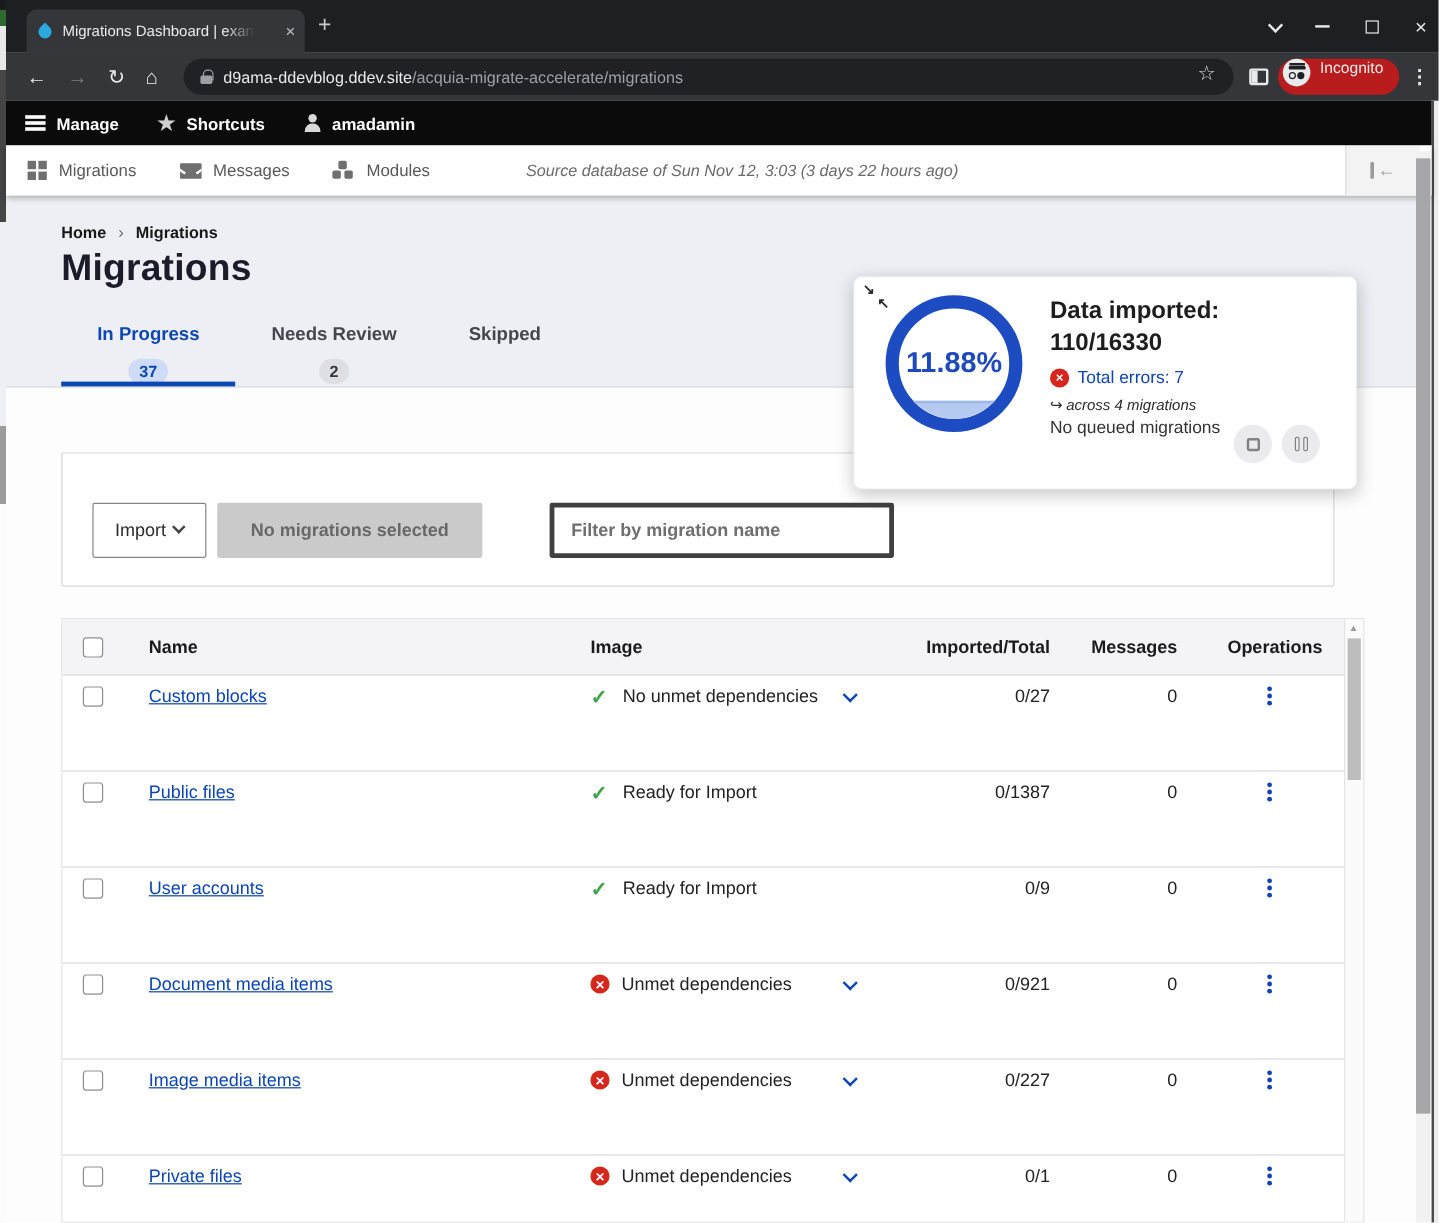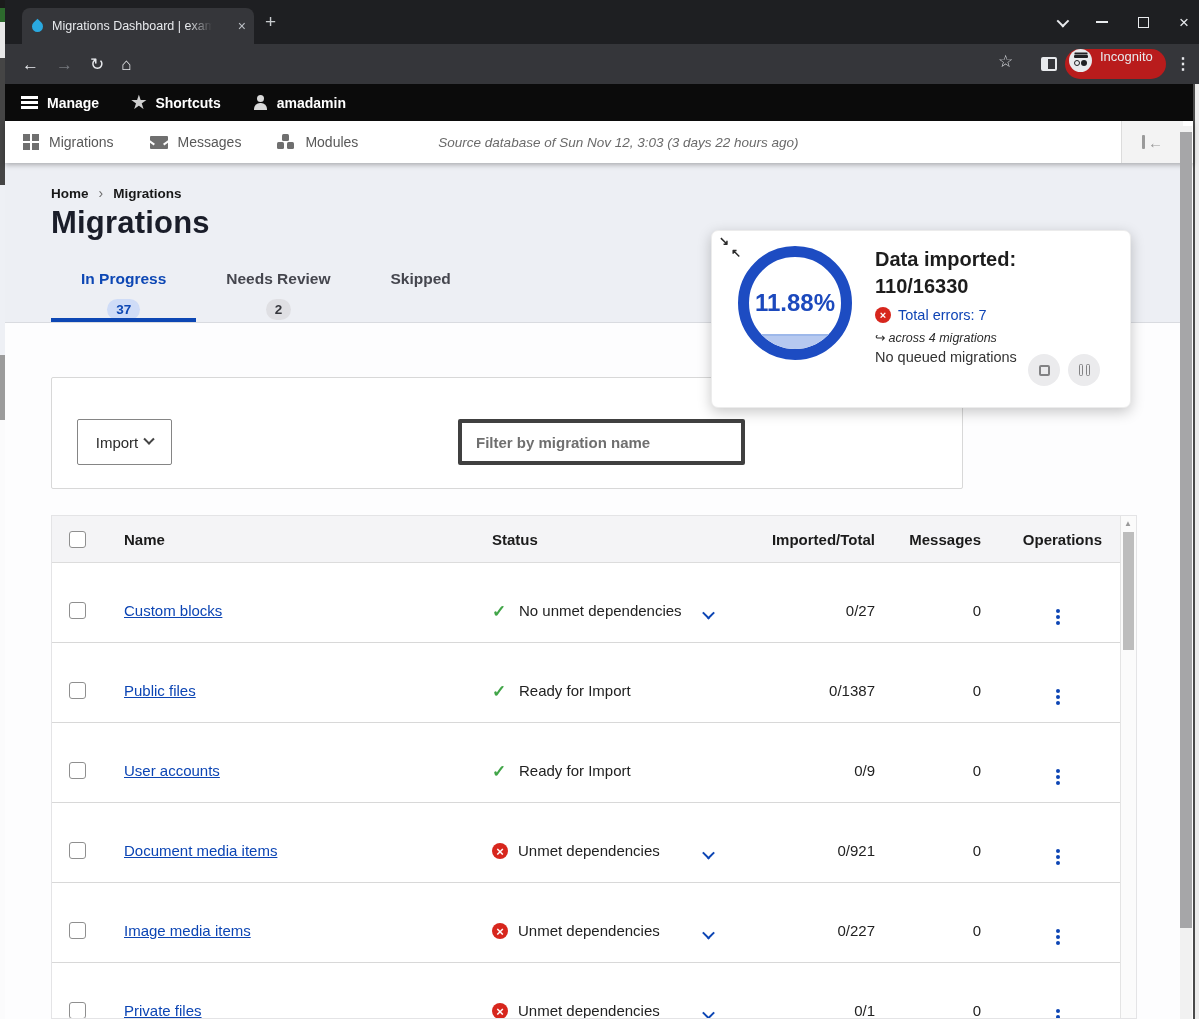--- a/index.html
+++ b/index.html
@@ -88,21 +88,21 @@
   
   .tabs { position:absolute; left:51px; top:270px; height:52px; display:flex; z-index:5; }
   .tab { position:relative; display:flex; align-items:center; gap:11px; padding:0 30px; font-size:15.5px; font-weight:700; color:#45464e;flex-direction:column; }
   .tab .badge { font-size:13.5px; font-weight:700; background:#dfdfe3; color:#35363c; padding:3px 9px; border-radius:12px; }
   .tab .badge:empty { display:none; }
   .tab.active { color:#0d47b4; }
   .tab.active .badge { background:#cfdcf7; color:#0d47b4; }
   .tab.active::after { content:""; position:absolute; left:0; right:0; bottom:0; height:4px; background:#0d47b4; }
 
   
-  .controls-card { position:absolute; left:51px; top:377px; width:912px; height:112px; background:#fff; border:1px solid #d8d8d8; border-radius:2px; }
+  .controls-card { position:absolute; left:51px; top:377px; width:1061px; height:112px; background:#fff; border:1px solid #d8d8d8; border-radius:2px; }
   .import-btn { position:absolute; left:25px; top:41px; width:95px; height:46px; background:#fff; border:1px solid #858585; border-radius:2px; display:flex; align-items:center; justify-content:center; gap:7px; font-size:15px; color:#2b2b2b; font-family:inherit; }
   .import-chev { width:8px; height:8px; border-right:2px solid #444; border-bottom:2px solid #444; transform:rotate(45deg) translate(-2px,-2px); }
   .disabled-btn { position:absolute; left:129px; top:41px; width:221px; height:46px; background:#cacaca; border:none; border-radius:2px; font-size:15px; font-weight:700; color:#686868; font-family:inherit; }
   .filter-input { position:absolute; left:406px; top:41px; width:287px; height:46px; border:4px solid #404040; border-radius:2px; padding:0 14px; font-size:15px; color:#222; font-family:inherit;font-weight:bold; }
   .filter-input::placeholder { color:#6f6f6f; }
 
   
   .overlay-card { position:absolute; left:711px; top:230px; width:420px; height:178px; background:#fff; border:1px solid #ececec; border-radius:7px; box-shadow:0 4px 14px rgba(0,0,0,.22); z-index:50; }
   .collapse-card { position:absolute; left:6px; top:2px; width:30px; height:30px; font-size:12px; font-weight:700; color:#2b2b2b; }
   .collapse-card .a1 { position:absolute; left:1px; top:1px; }
@@ -125,21 +125,21 @@
   .stop-sq { width:11px; height:11px; border:2px solid #828284; border-radius:2px; }
   .pause-bars { display:flex; gap:3px; }
   .pause-bars span { width:4px; height:12px; border:1.5px solid #828284; border-radius:1.5px; }
 
   
   .table-card { position:absolute; left:51px; top:515px; width:1086px; height:504px; background:#fff; border:1px solid #e4e4e6; overflow:hidden; }
   .thead { position:relative; height:47px; background:#f4f4f6; border-bottom:1px solid #dcdcdc; font-weight:700; font-size:15px; color:#1b1b1b; }
   .trow { position:relative; height:80px; border-bottom:1px solid #d8d8d8; }
   .cell { position:absolute; display:flex; align-items:center; height:28px; }
   .thead .cell { height:47px; top:0; }
-  .trow .cell { top:28px;align-items:flex-end; }
+  .trow .cell { top:3px; }
   .c-check { left:17px; } .c-name { left:72px; } .c-status { left:440px; gap:10px; }
   .c-chev { left:652px; } .c-imported { left:680px; width:143px; justify-content:flex-end; }
   .c-msgs { left:860px; width:69px; justify-content:flex-end; } .c-ops { left:930px; width:120px; justify-content:flex-end; }
   .checkbox { width:17px; height:17px; background:#fff; border:1px solid #8f8f8f; border-radius:3px; }
   .mig-link { color:#0c45b4; font-size:15px; text-decoration:underline; }
   .status-icon { width:17px; height:17px; position:relative; flex:0 0 auto; }
   .status-icon[data-type="ok"]::before { content:"✓"; position:absolute; left:0; top:-1px; color:#41a548; font-size:17px; font-weight:700; }
   .status-icon[data-type="error"] { background:#d7261d; border-radius:50%; width:16px; height:16px; }
   .status-icon[data-type="error"]::before { content:"×"; position:absolute; inset:0; color:#fff; font-size:13px; font-weight:700; display:flex; align-items:center; justify-content:center; }
   .status-text { font-size:15px; color:#222; }
@@ -174,20 +174,25 @@
       <span class="win-max"></span>
       <span class="win-close">×</span>
     </div>
   </div>
 
   <div class="urlrow">
     <span class="nav-ico">←</span>
     <span class="nav-ico dim">→</span>
     <span class="nav-ico">↻</span>
     <span class="nav-ico">⌂</span>
+    <div class="omnibox">
+      <span class="lock"></span>
+      <span class="url-host">d9ama-ddevblog.ddev.site</span>
+        <span class="url-path">/acquia-migrate-accelerate/migrations</span>
+    </div>
     <span class="bookmark-star">☆</span>
     <span class="sidepanel"></span>
     <div class="incog-badge">
       <span class="incog-circle"></span>
       <span class="incog-label">Incognito</span>
     </div>
     <span class="menu-dots">⋮</span>
   </div>
 
   <div class="adminbar">
@@ -257,20 +262,21 @@
       <span>Skipped</span>
 
     </div>
   </div>
 
   <div class="controls-card">
     <button class="import-btn">
       <span>Import</span>
       <span class="import-chev"></span>
     </button>
+    <button class="disabled-btn">No migrations selected</button>
     <input class="filter-input" type="text" placeholder="Filter by migration name" style="">
   </div>
 
   <div class="overlay-card">
     <div class="collapse-card">
       <span class="a1">↘</span>
       <span class="a2">↖</span>
     </div>
     <div class="ring">
       <div class="ring-inner">
@@ -298,21 +304,21 @@
         </span>
       </button>
   </div>
 
   <div class="table-card">
     <div class="thead">
       <div class="cell c-check">
           <span class="checkbox"></span>
         </div>
       <div class="cell c-name">Name</div>
-      <div class="cell c-status">Status</div>
+      <div class="cell c-status">Image</div>
       <div class="cell c-imported">Imported/Total</div>
       <div class="cell c-msgs">Messages</div>
       <div class="cell c-ops">Operations</div>
     </div>
 
     <div class="trow">
       <div class="cell c-check">
           <span class="checkbox"></span>
         </div>
       <div class="cell c-name">

